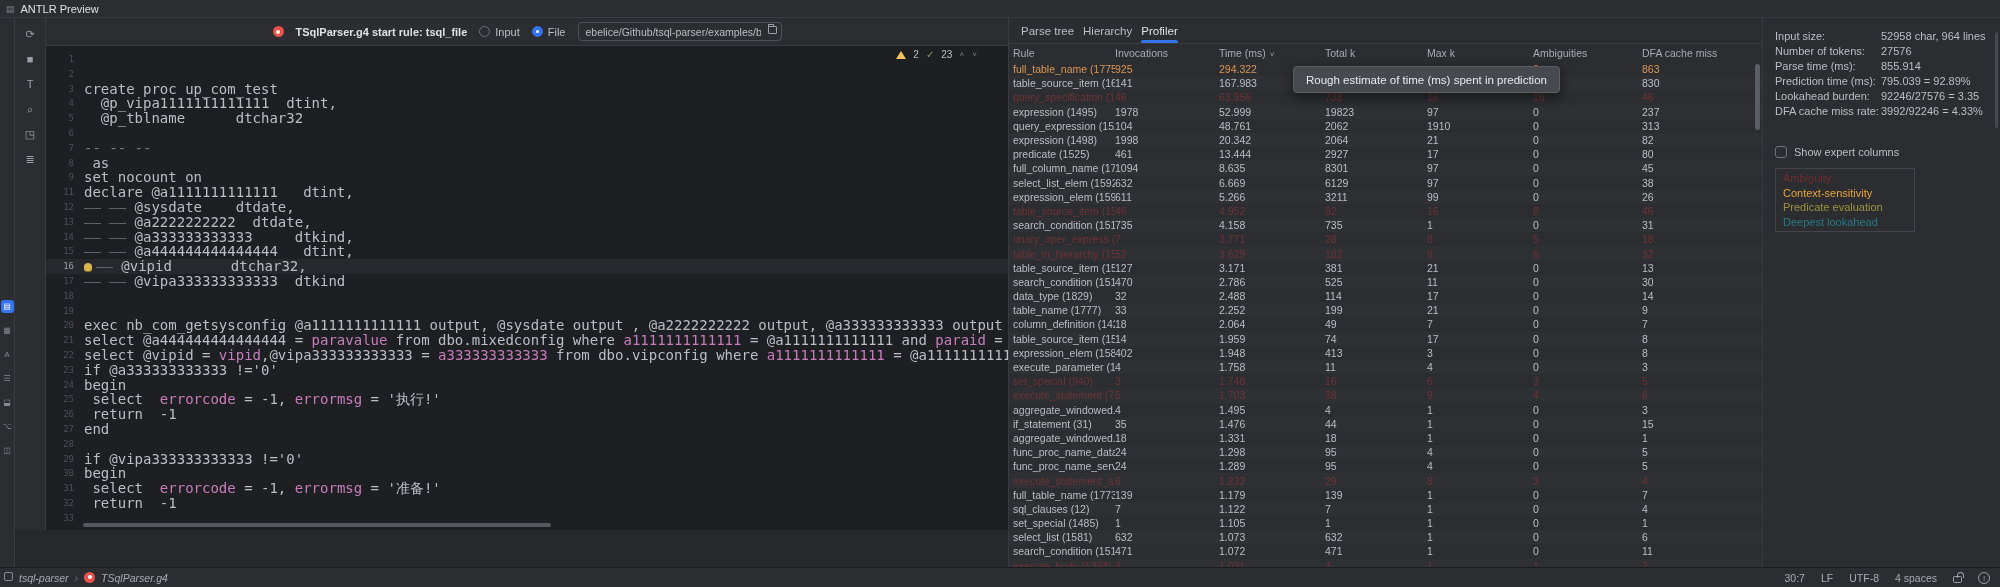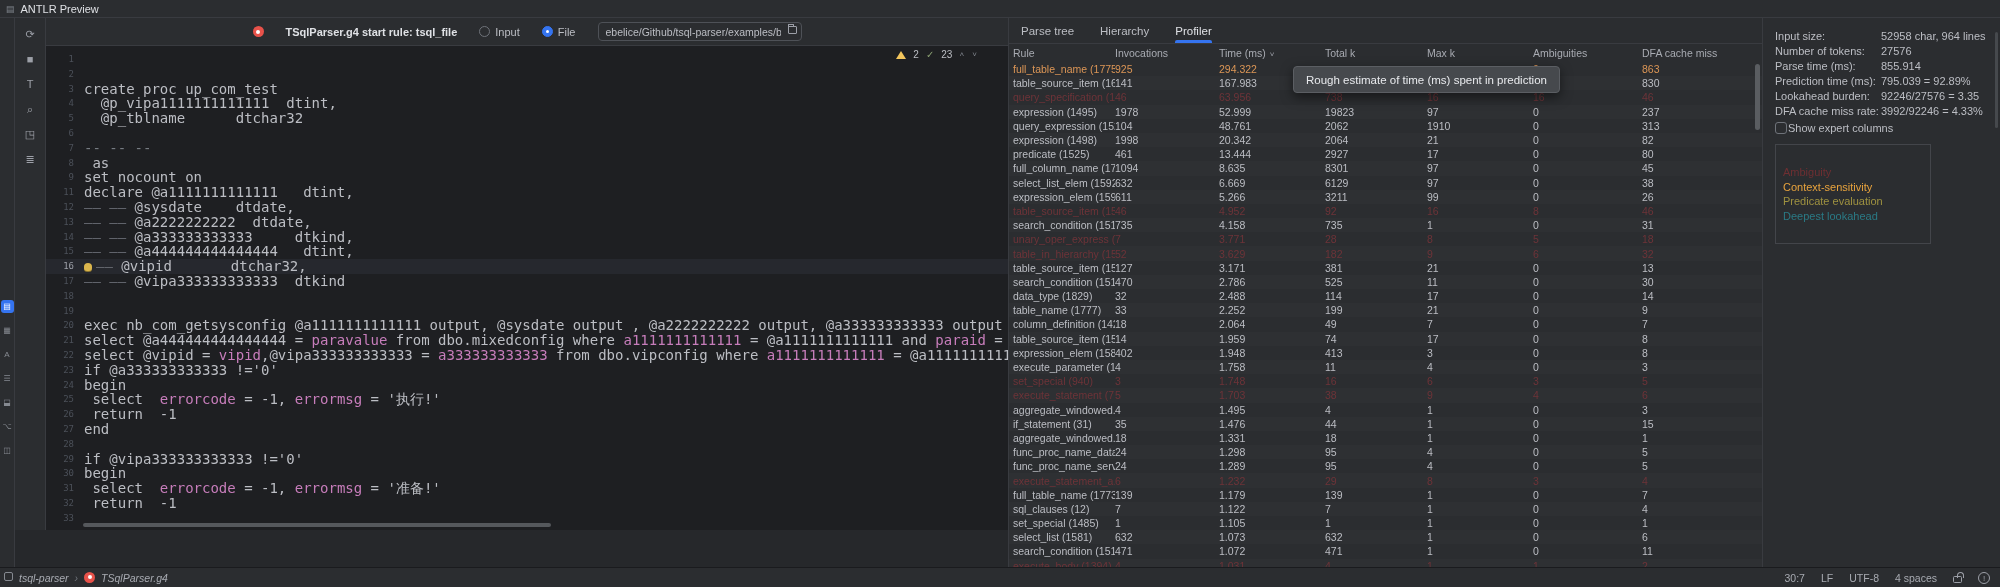--- a/index.html
+++ b/index.html
@@ -19,21 +19,21 @@
     text-align:center; cursor:pointer; }
   .stripe-btn.active { background:#3574f0; color:#ffffff; }
 
   
   #preview-toolbar { position:absolute; left:15px; top:18px; width:31px; height:512px; background:#2b2d30;
     border-right:1px solid #393b40; display:flex; flex-direction:column; align-items:center; padding-top:8px; gap:9px; }
   .ptool-btn { width:16px; height:16px; color:#9da0a8; font-size:11px; line-height:16px; text-align:center; cursor:pointer; }
 
   
   #editor-toolbar { position:absolute; left:46px; top:18px; width:962px; height:28px; background:#2b2d30;
-    border-bottom:1px solid #393b40; display:flex; align-items:center; justify-content:center; gap:22px; }
+    border-bottom:1px solid #393b40; display:flex; align-items:center; justify-content:center; gap:12px; }
   .antlr-dot { width:11px; height:11px; border-radius:50%; background:#e8524a; position:relative; flex:0 0 auto; }
   .antlr-dot::after { content:""; position:absolute; left:3.5px; top:3.5px; width:4px; height:4px; border-radius:50%; background:#ffffff; }
   #grammar-title { color:#dfe1e5; font-size:11px; font-weight:bold; }
   .radio-group { display:flex; align-items:center; gap:5px; }
   .radio { width:11px; height:11px; border-radius:50%; border:1px solid #6f737a; background:transparent; position:relative; }
   .radio.sel { background:#3574f0; border-color:#3574f0; }
   .radio.sel::after { content:""; position:absolute; left:3.2px; top:3.2px; width:3px; height:3px; border-radius:50%; background:#fff; }
   .radio-label { color:#bcbec4; font-size:11px; }
   #file-path-field { width:204px; height:19px; background:#2b2d30; border:1px solid #4e5157; border-radius:4px;
     color:#bcbec4; font-size:10.5px; padding:0 20px 0 7px; outline:none; font-family:"Liberation Sans",sans-serif;
@@ -64,21 +64,21 @@
     border-bottom:8px solid #f2c55c; display:inline-block; position:relative; }
   .ok-check { color:#8a9f72; font-size:10px; }
   .insp-chev { color:#7f848c; font-size:8px; letter-spacing:3px; }
   #editor-hscroll { position:absolute; left:37px; top:477px; width:468px; height:4px; background:#55585c; border-radius:2px; }
   #below-editor { position:absolute; left:15px; top:530px; width:993px; height:37px; background:#26282b; }
 
   
   #right-panel { position:absolute; left:1008px; top:18px; width:754px; height:549px; background:#2b2d30;
     border-left:1px solid #393b40; overflow:hidden; }
   #rtabs { position:absolute; left:0; top:0; width:100%; height:26px; border-bottom:1px solid #393b40;
-    display:flex; align-items:stretch; padding-left:12px; gap:26px; }
+    display:flex; align-items:stretch; padding-left:12px; gap:9px; }
   .rtab { display:flex; align-items:center; color:#bcbec4; font-size:11.5px; cursor:pointer; position:relative; }
   .rtab.active { color:#dfe1e5; }
   .rtab.active::after { content:""; position:absolute; left:0; right:0; bottom:0; height:3px; background:#3574f0; border-radius:2px 2px 0 0; }
   #ptable-head { position:absolute; left:0; top:26px; width:754px; height:18px; display:grid;
     grid-template-columns:106px 104px 106px 102px 106px 109px 121px; align-items:center; }
   .pcell { font-size:10.5px; color:#bcbec4; padding-left:0; white-space:nowrap; overflow:hidden; }
   .pcell:first-child { padding-left:4px; }
   .pcell.head { color:#a8abb2; }
   .sort-arrow { color:#9da0a8; font-size:8px; margin-left:4px; }
   #ptable-rows { position:absolute; left:0; top:44px; width:754px; }
@@ -92,24 +92,24 @@
   #prof-tooltip { position:absolute; left:284px; top:48px; height:27px; background:#46494d; border:1px solid #5b5e63;
     border-radius:4px; color:#e8eaed; font-size:11.5px; display:flex; align-items:center; padding:0 12px;
     box-shadow:0 4px 12px rgba(0,0,0,0.5); white-space:nowrap; z-index:5; }
 
   
   #stats-panel { position:absolute; left:1762px; top:18px; width:238px; height:549px; background:#2b2d30;
     border-left:1px solid #393b40; padding:10px 0 0 12px; }
   .stat-row { display:flex; height:15px; align-items:center; }
   .stat-label { width:106px; color:#bcbec4; font-size:11px; white-space:nowrap; }
   .stat-value { color:#bcbec4; font-size:11px; white-space:nowrap; }
-  #expert-row { display:flex; align-items:center; gap:1px; margin-top:2px; height:15px; }
+  #expert-row { display:flex; align-items:center; gap:7px; margin-top:26px; height:15px; }
   .checkbox { width:12px; height:12px; border:1px solid #6f737a; border-radius:3px; background:transparent; }
   #expert-label { color:#bcbec4; font-size:11px; }
-  #legend-box { margin-top:9px; width:156px; border:1px solid #43454a; padding:20px 7px; }
+  #legend-box { margin-top:9px; width:140px; border:1px solid #43454a; padding:2px 7px; }
   .legend-item { font-size:11px; height:14.5px; line-height:14.5px; white-space:nowrap; }
   #stats-vscroll { position:absolute; right:2px; top:14px; width:3px; height:96px; background:#46494d; border-radius:2px; }
 
   
   #status-bar { position:absolute; left:0; top:567px; width:2000px; height:20px; background:#2b2d30;
     border-top:1px solid #1a1b1e; display:flex; align-items:center; padding:0 10px 0 4px; color:#a8abb2; font-size:10.5px; }
   #crumbs { display:flex; align-items:flex-start; gap:6px;font-style:italic; }
   .crumb-sep { color:#6f737a; }
   .proj-icon { width:9px; height:9px; border:1px solid #868a91; border-radius:2px; display:inline-block; }
   #status-right { margin-left:auto; display:flex; align-items:center; gap:16px; }

